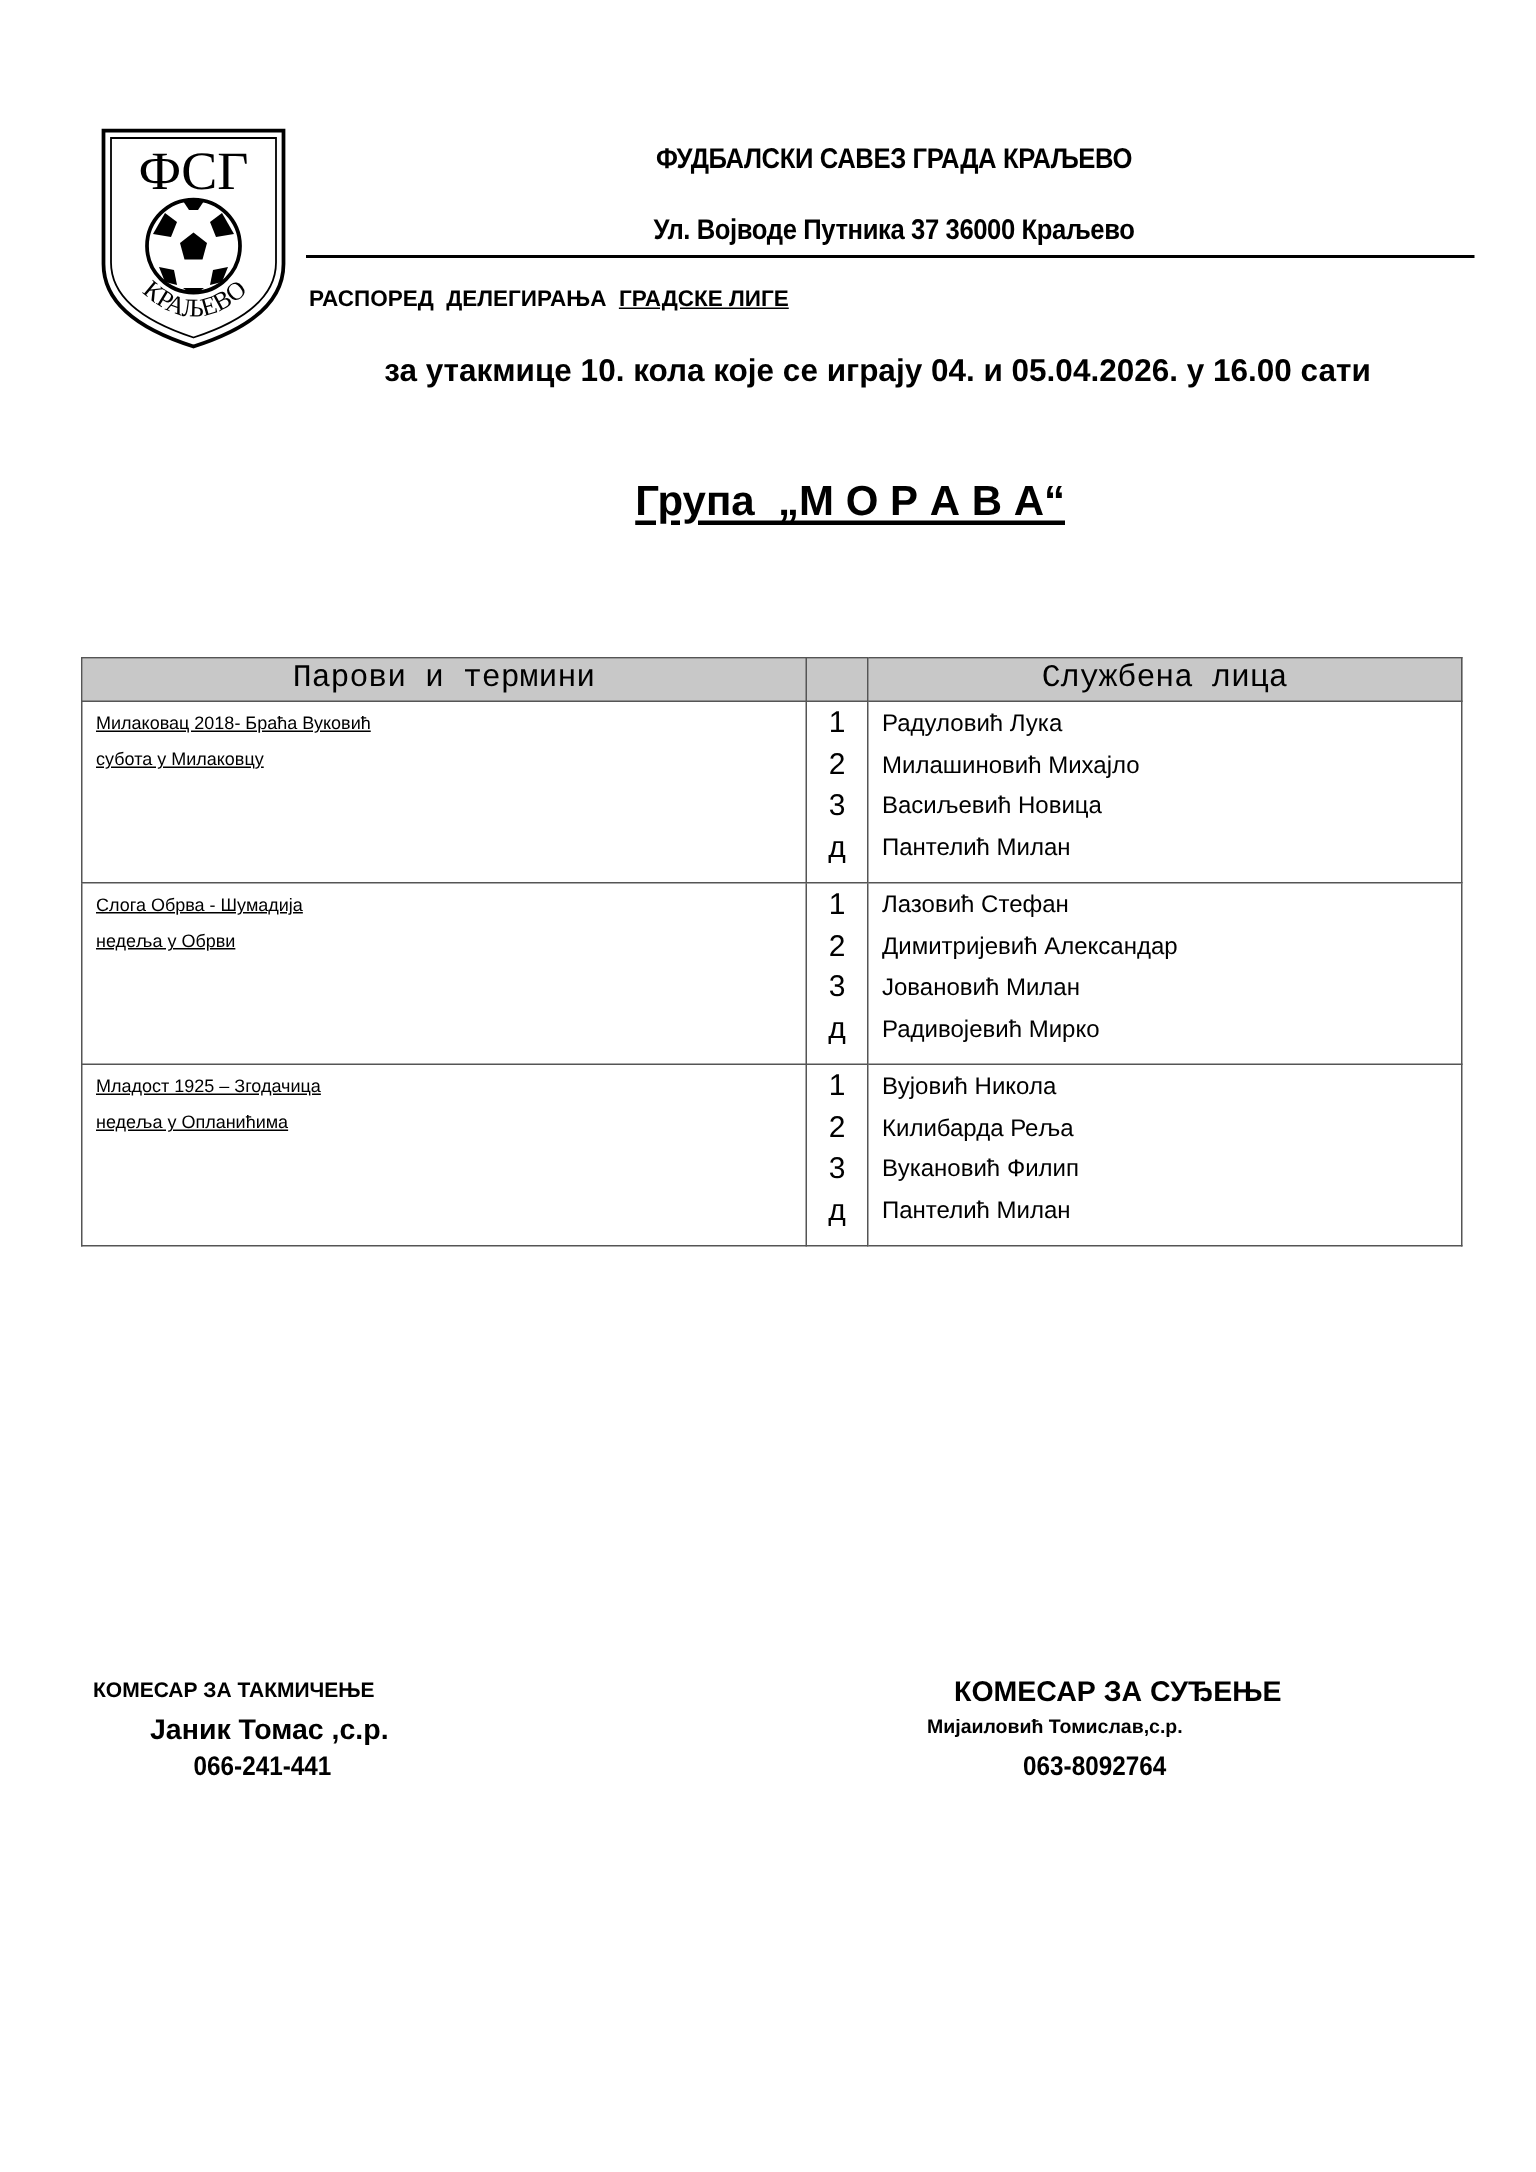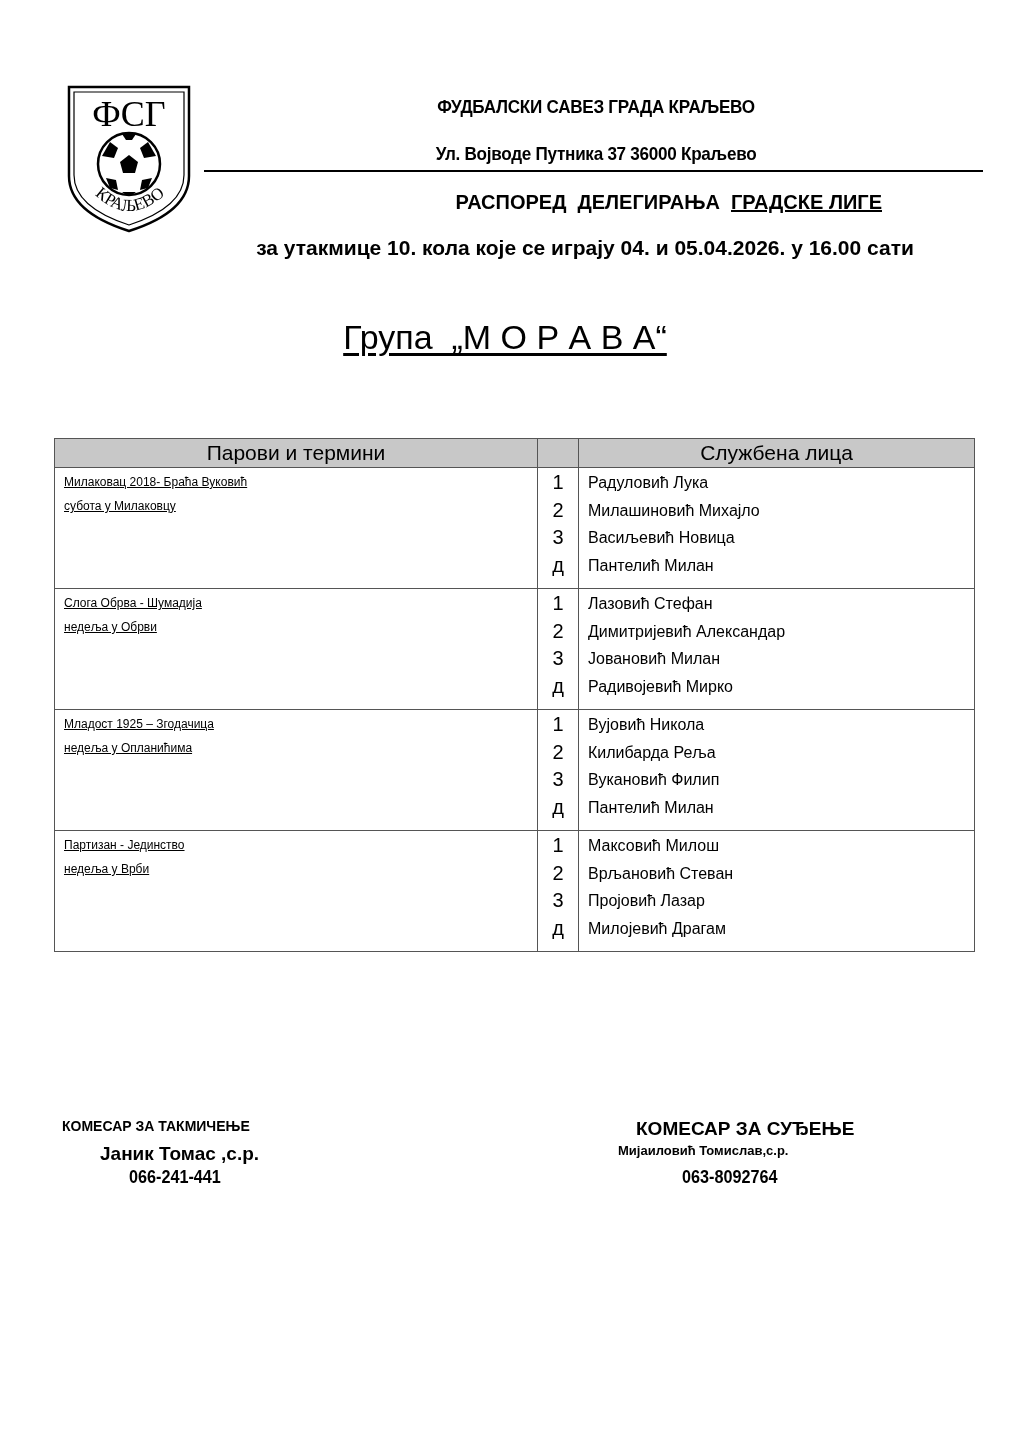--- a/index.html
+++ b/index.html
@@ -1,27 +1,27 @@
 <!DOCTYPE html>
 <html><head>
 <meta charset="utf-8">
 <style>
   html, body { margin: 0; padding: 0; background: #ffffff; }
   body { width: 1024px; height: 1448px; position: relative; overflow: hidden; color: #000; font-family: "Liberation Sans", sans-serif; }
   .logo { position: absolute; left: 66px; top: 84px; width: 126px; height: 150px; }
   .org-name { position: absolute; left: 206px; top: 96px; width: 780px; text-align: center; font-family: "Liberation Sans", sans-serif; font-weight: bold; font-size: 19px; letter-spacing: -0.3px; transform: scaleX(0.9); transform-origin: center; }
   .org-address { position: absolute; left: 206px; top: 143px; width: 780px; text-align: center; font-weight: bold; font-size: 19px; letter-spacing: -0.3px; transform: scaleX(0.9); transform-origin: center; }
   .header-rule { position: absolute; left: 204px; top: 170px; width: 779px; height: 2px; background: #000; }
-  .doc-title { position: absolute; left: 206px; top: 191px; width: 676px; text-align: right; font-weight: bold; font-size: 20px; }
+  .doc-title { position: absolute; left: 206px; top: 191px; width: 676px; text-align: left; font-weight: bold; font-size: 15px; }
   .doc-title .u { text-decoration: underline; }
   .doc-subtitle { position: absolute; left: 200px; top: 236px; width: 770px; text-align: center; font-weight: bold; font-size: 21px; }
-  .group-title { position: absolute; left: 300px; top: 318px; width: 410px; text-align: center; font-weight: normal; font-size: 34px; text-decoration: underline; text-decoration-thickness: 3px; text-underline-offset: 4px; }
+  .group-title { position: absolute; left: 300px; top: 318px; width: 410px; text-align: right; font-weight: bold; font-size: 28px; text-decoration: underline; text-decoration-thickness: 3px; text-underline-offset: 4px; }
   table.sched { position: absolute; left: 54px; top: 438px; width: 921px; border-collapse: collapse; font-family: "Liberation Sans", sans-serif; }
   table.sched th, table.sched td { border: 1.5px solid #555; padding: 0; vertical-align: top; }
-  table.sched th { background: #c8c8c8; font-weight: normal; font-size: 21px; height: 28px; line-height: 28px; text-align: center; }
+  table.sched th { background: #c8c8c8; font-weight: normal; font-size: 21px; height: 28px; line-height: 28px; text-align: center; font-family: Liberation Mono, monospace; }
   .col-match { width: 482px; }
   .col-num { width: 40px; }
   .cell-match { padding: 2px 0 0 9px !important; font-size: 12px; line-height: 24px; height: 118px; text-decoration: underline; }
   .cell-num { text-align: center; font-size: 20px; line-height: 27.5px; padding-top: 1px !important; }
   .cell-off { padding: 1px 0 0 9px !important; font-size: 16px; line-height: 27.5px; }
   .foot-left-title { position: absolute; left: 62px; top: 1118px; font-weight: bold; font-size: 14px; }
   .foot-left-name { position: absolute; left: 100px; top: 1143px; font-weight: bold; font-size: 19px; }
   .foot-left-phone { position: absolute; left: 129px; top: 1167px; font-weight: bold; font-size: 18px; transform: scaleX(0.9); transform-origin: left; }
   .foot-right-title { position: absolute; left: 636px; top: 1118px; font-weight: bold; font-size: 19px; }
   .foot-right-name { position: absolute; left: 618px; top: 1143px; font-weight: bold; font-size: 13px; }
@@ -115,38 +115,20 @@
           <div>3</div>
           <div>д</div>
         </td>
         <td class="cell-off">
           <div>Вујовић Никола</div>
           <div>Килибарда Рељa</div>
           <div>Вукановић Филип</div>
           <div>Пантелић Милан</div>
         </td>
       </tr>
-      <tr>
-        <td class="cell-match">
-          <div>Партизан - Јединство</div>
-          <div>недеља у Врби</div>
-        </td>
-        <td class="cell-num">
-          <div>1</div>
-          <div>2</div>
-          <div>3</div>
-          <div>д</div>
-        </td>
-        <td class="cell-off">
-          <div>Максовић Милош</div>
-          <div>Врљановић Стеван</div>
-          <div>Пројовић Лазар</div>
-          <div>Милојевић Драгам</div>
-        </td>
-      </tr>
     </tbody>
 </table>
 
 <div class="foot-left-title">КОМЕСАР ЗА ТАКМИЧЕЊЕ</div>
 <div class="foot-left-name">Јаник Томас ,с.р.</div>
 <div class="foot-left-phone">066-241-441</div>
 
 <div class="foot-right-title">КОМЕСАР ЗА СУЂЕЊЕ</div>
 <div class="foot-right-name">Мијаиловић Томислав,с.р.</div>
 <div class="foot-right-phone">063-8092764</div>

